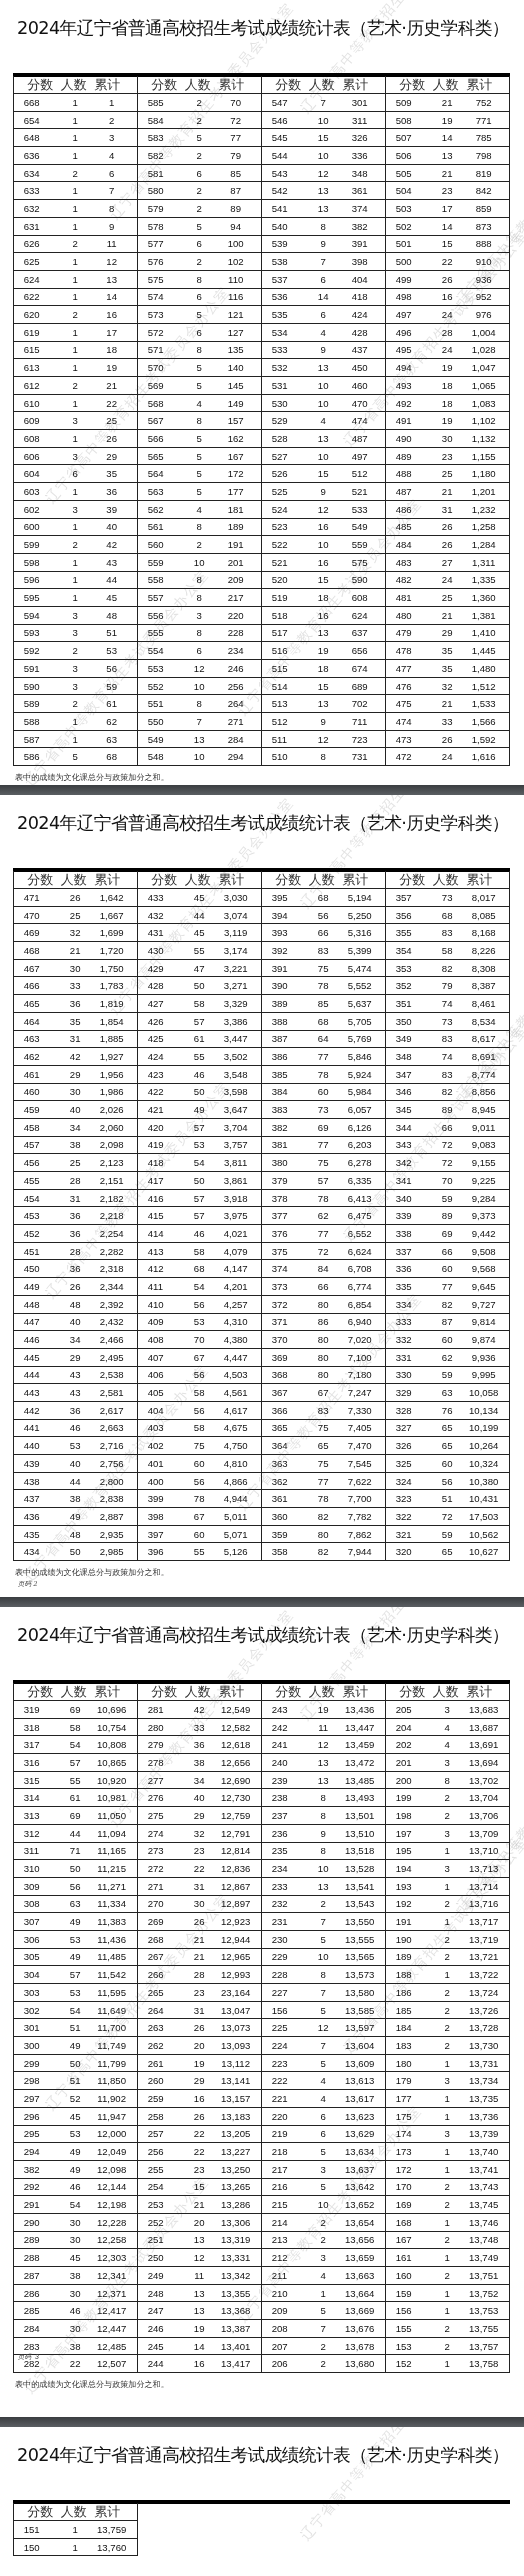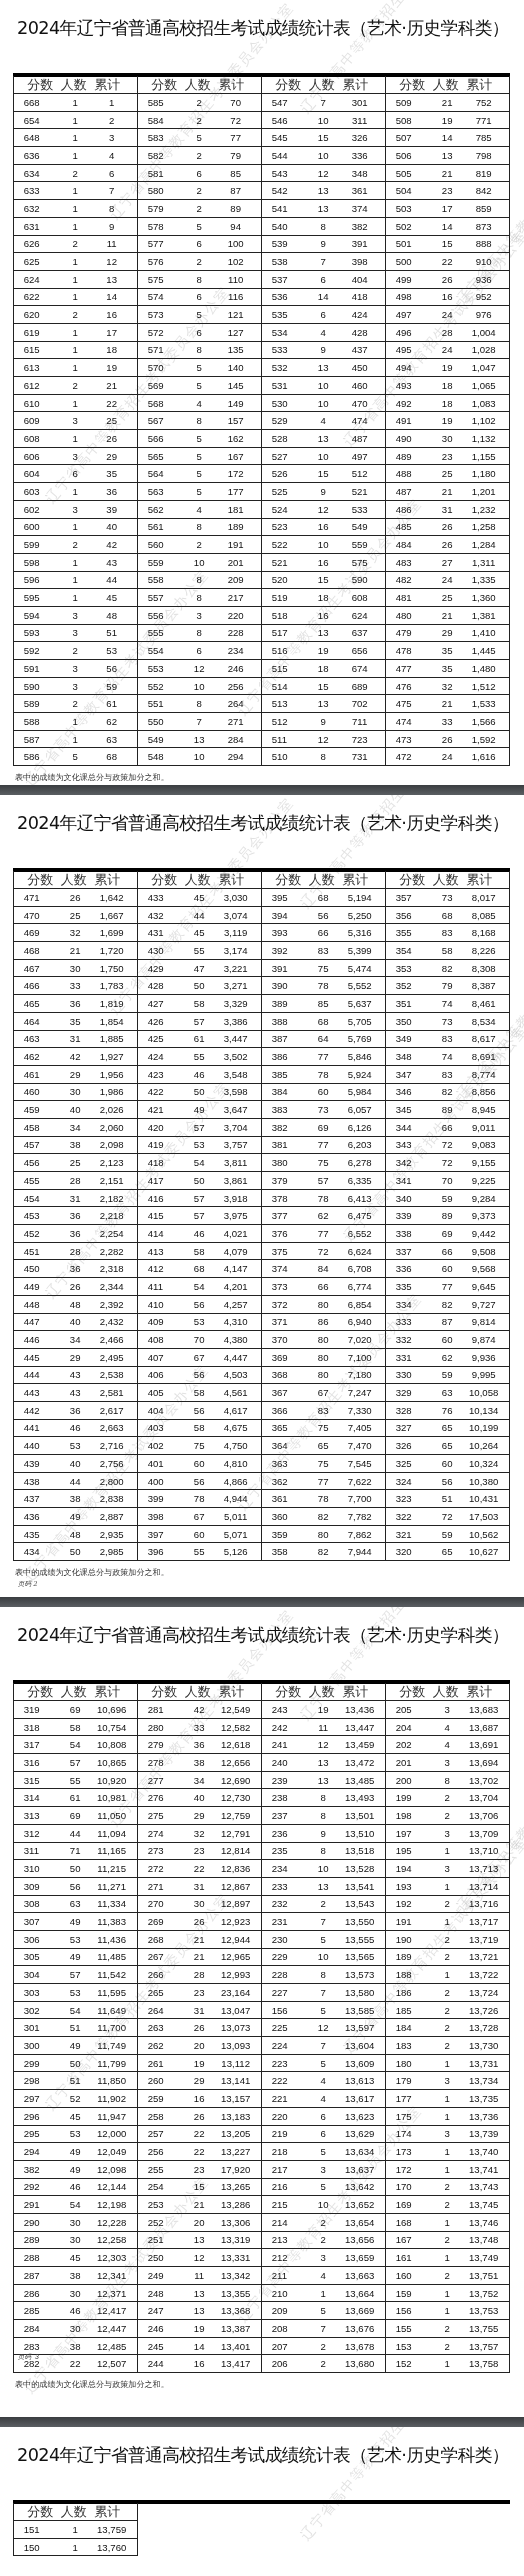--- a/index.html
+++ b/index.html
@@ -1975,21 +1975,21 @@
             <span class="c3">13,205</span>
           </div>
           <div class="row">
             <span class="c1">256</span>
             <span class="c2">22</span>
             <span class="c3">13,227</span>
           </div>
           <div class="row">
             <span class="c1">255</span>
             <span class="c2">23</span>
-            <span class="c3">17,920</span>
+            <span class="c3">13,250</span>
           </div>
           <div class="row">
             <span class="c1">254</span>
             <span class="c2">15</span>
             <span class="c3">13,265</span>
           </div>
           <div class="row">
             <span class="c1">253</span>
             <span class="c2">21</span>
             <span class="c3">13,286</span>

